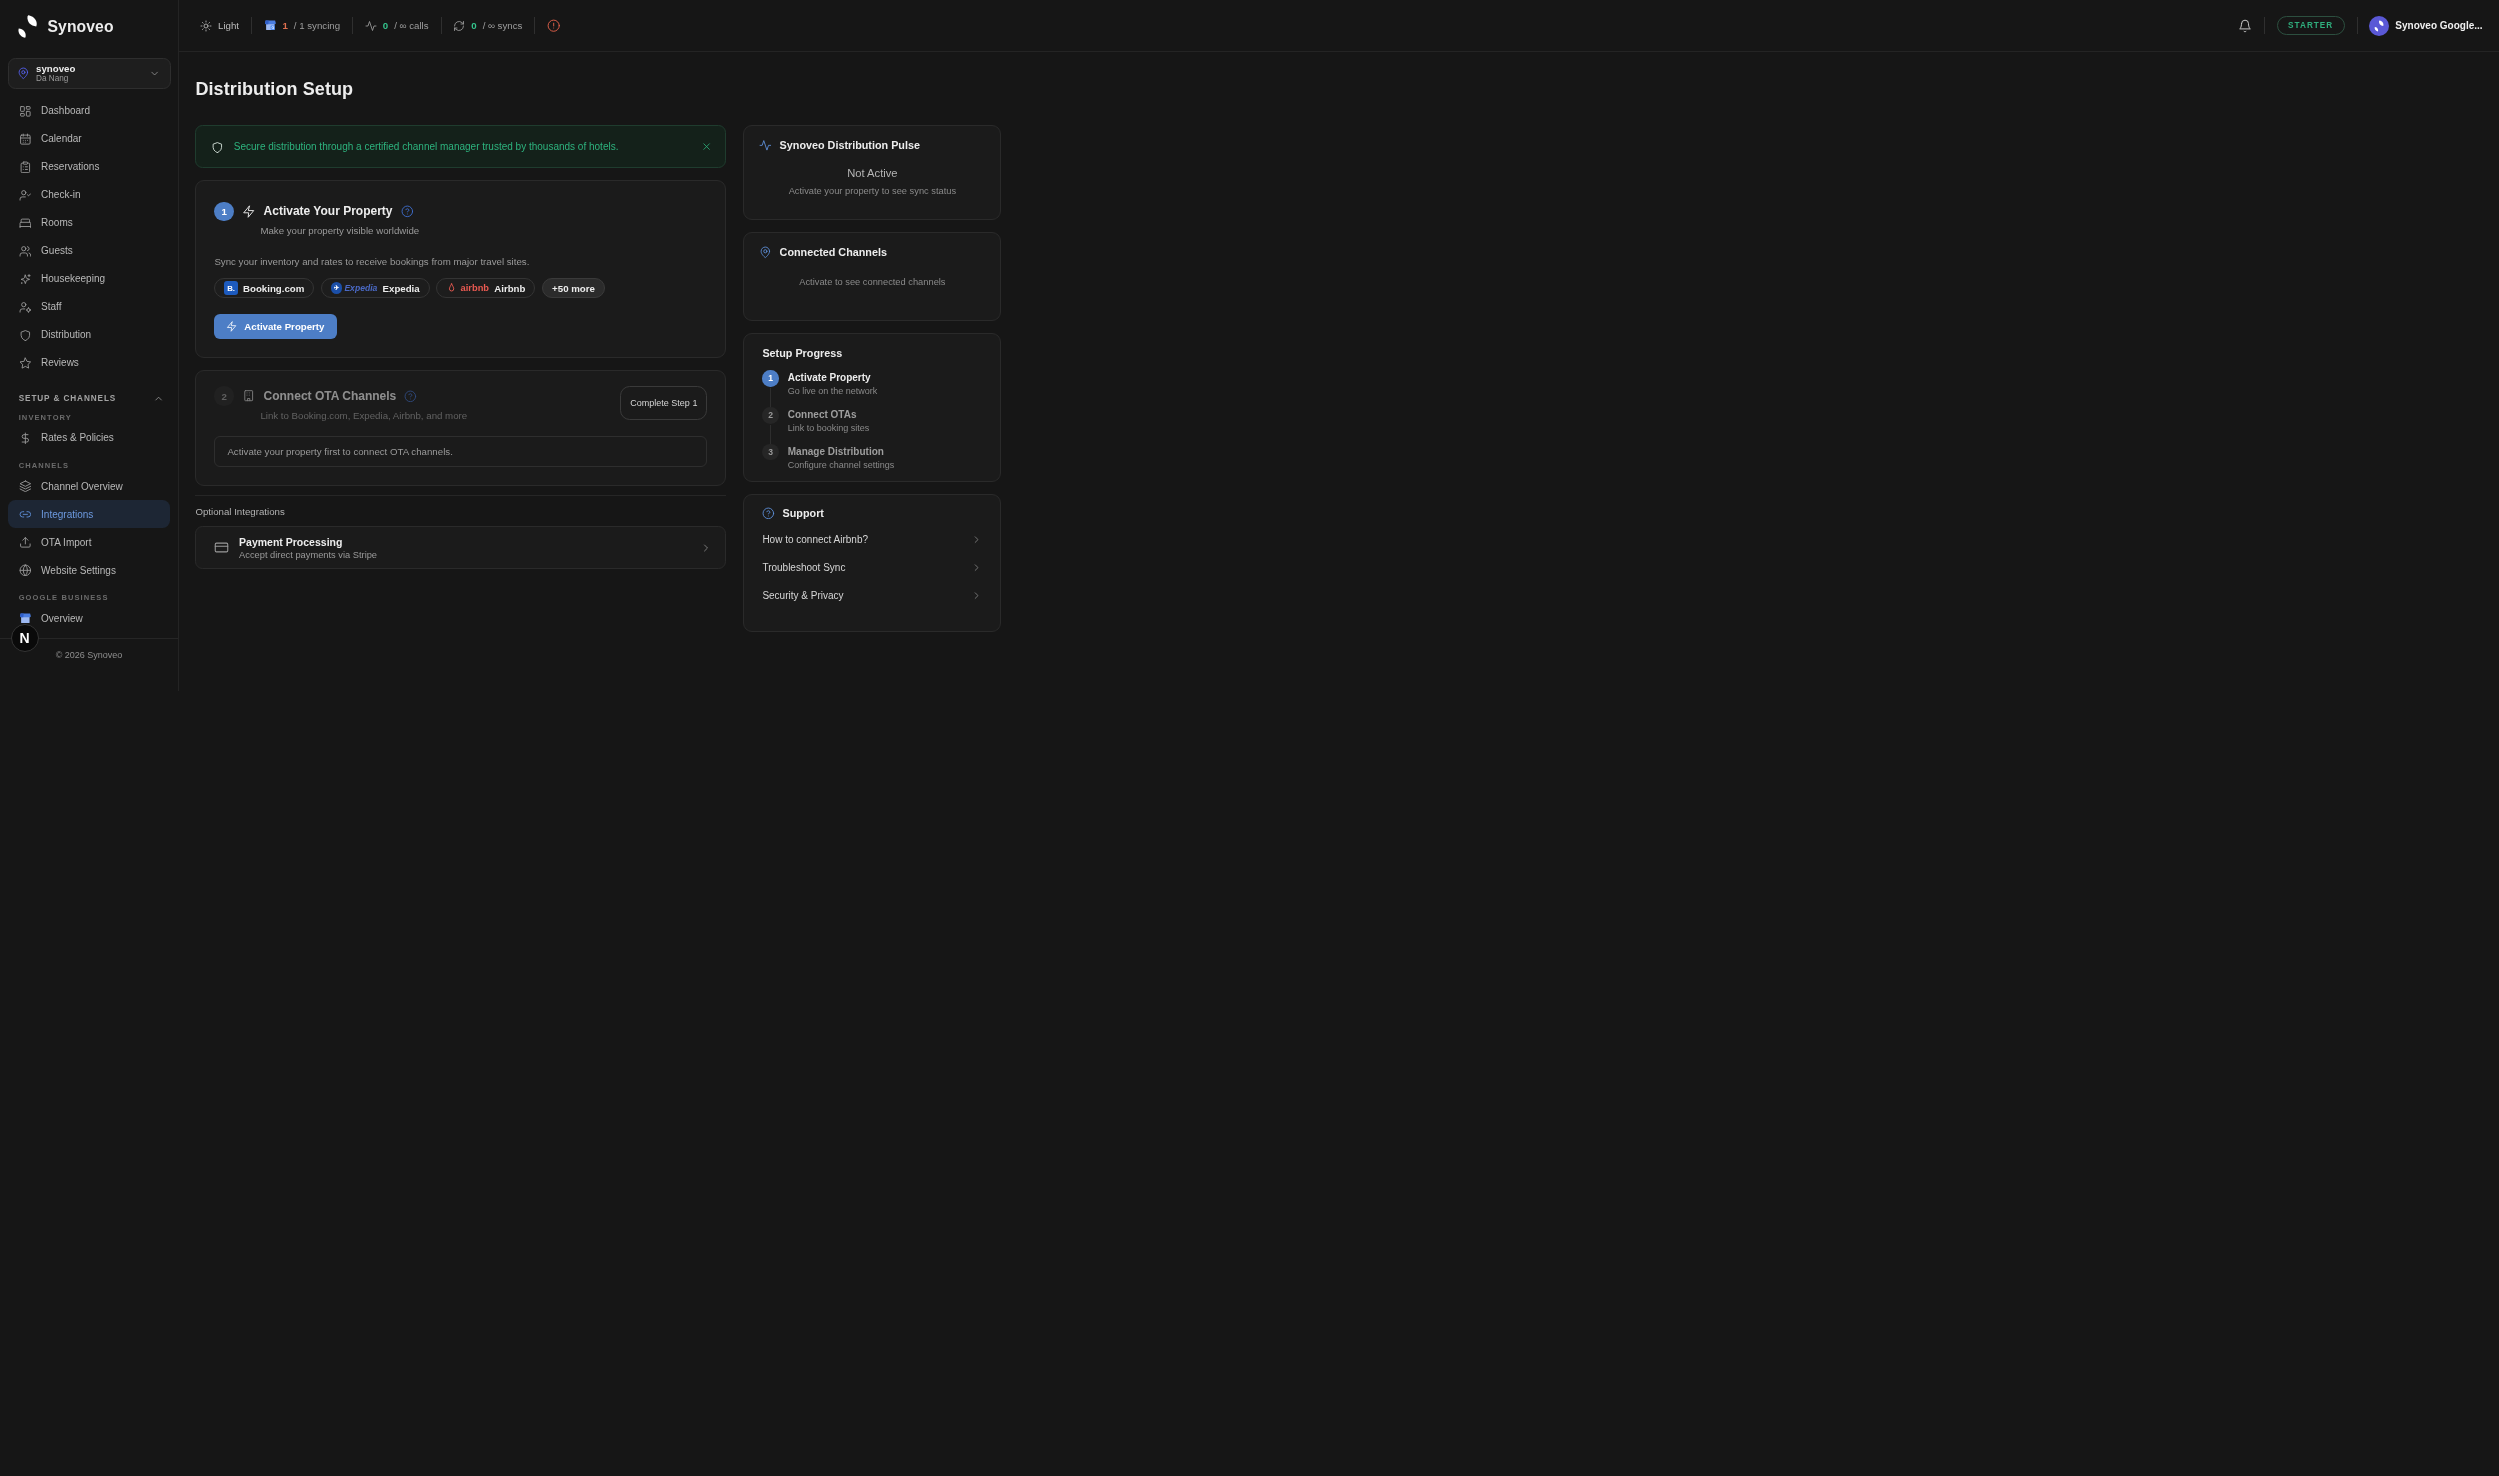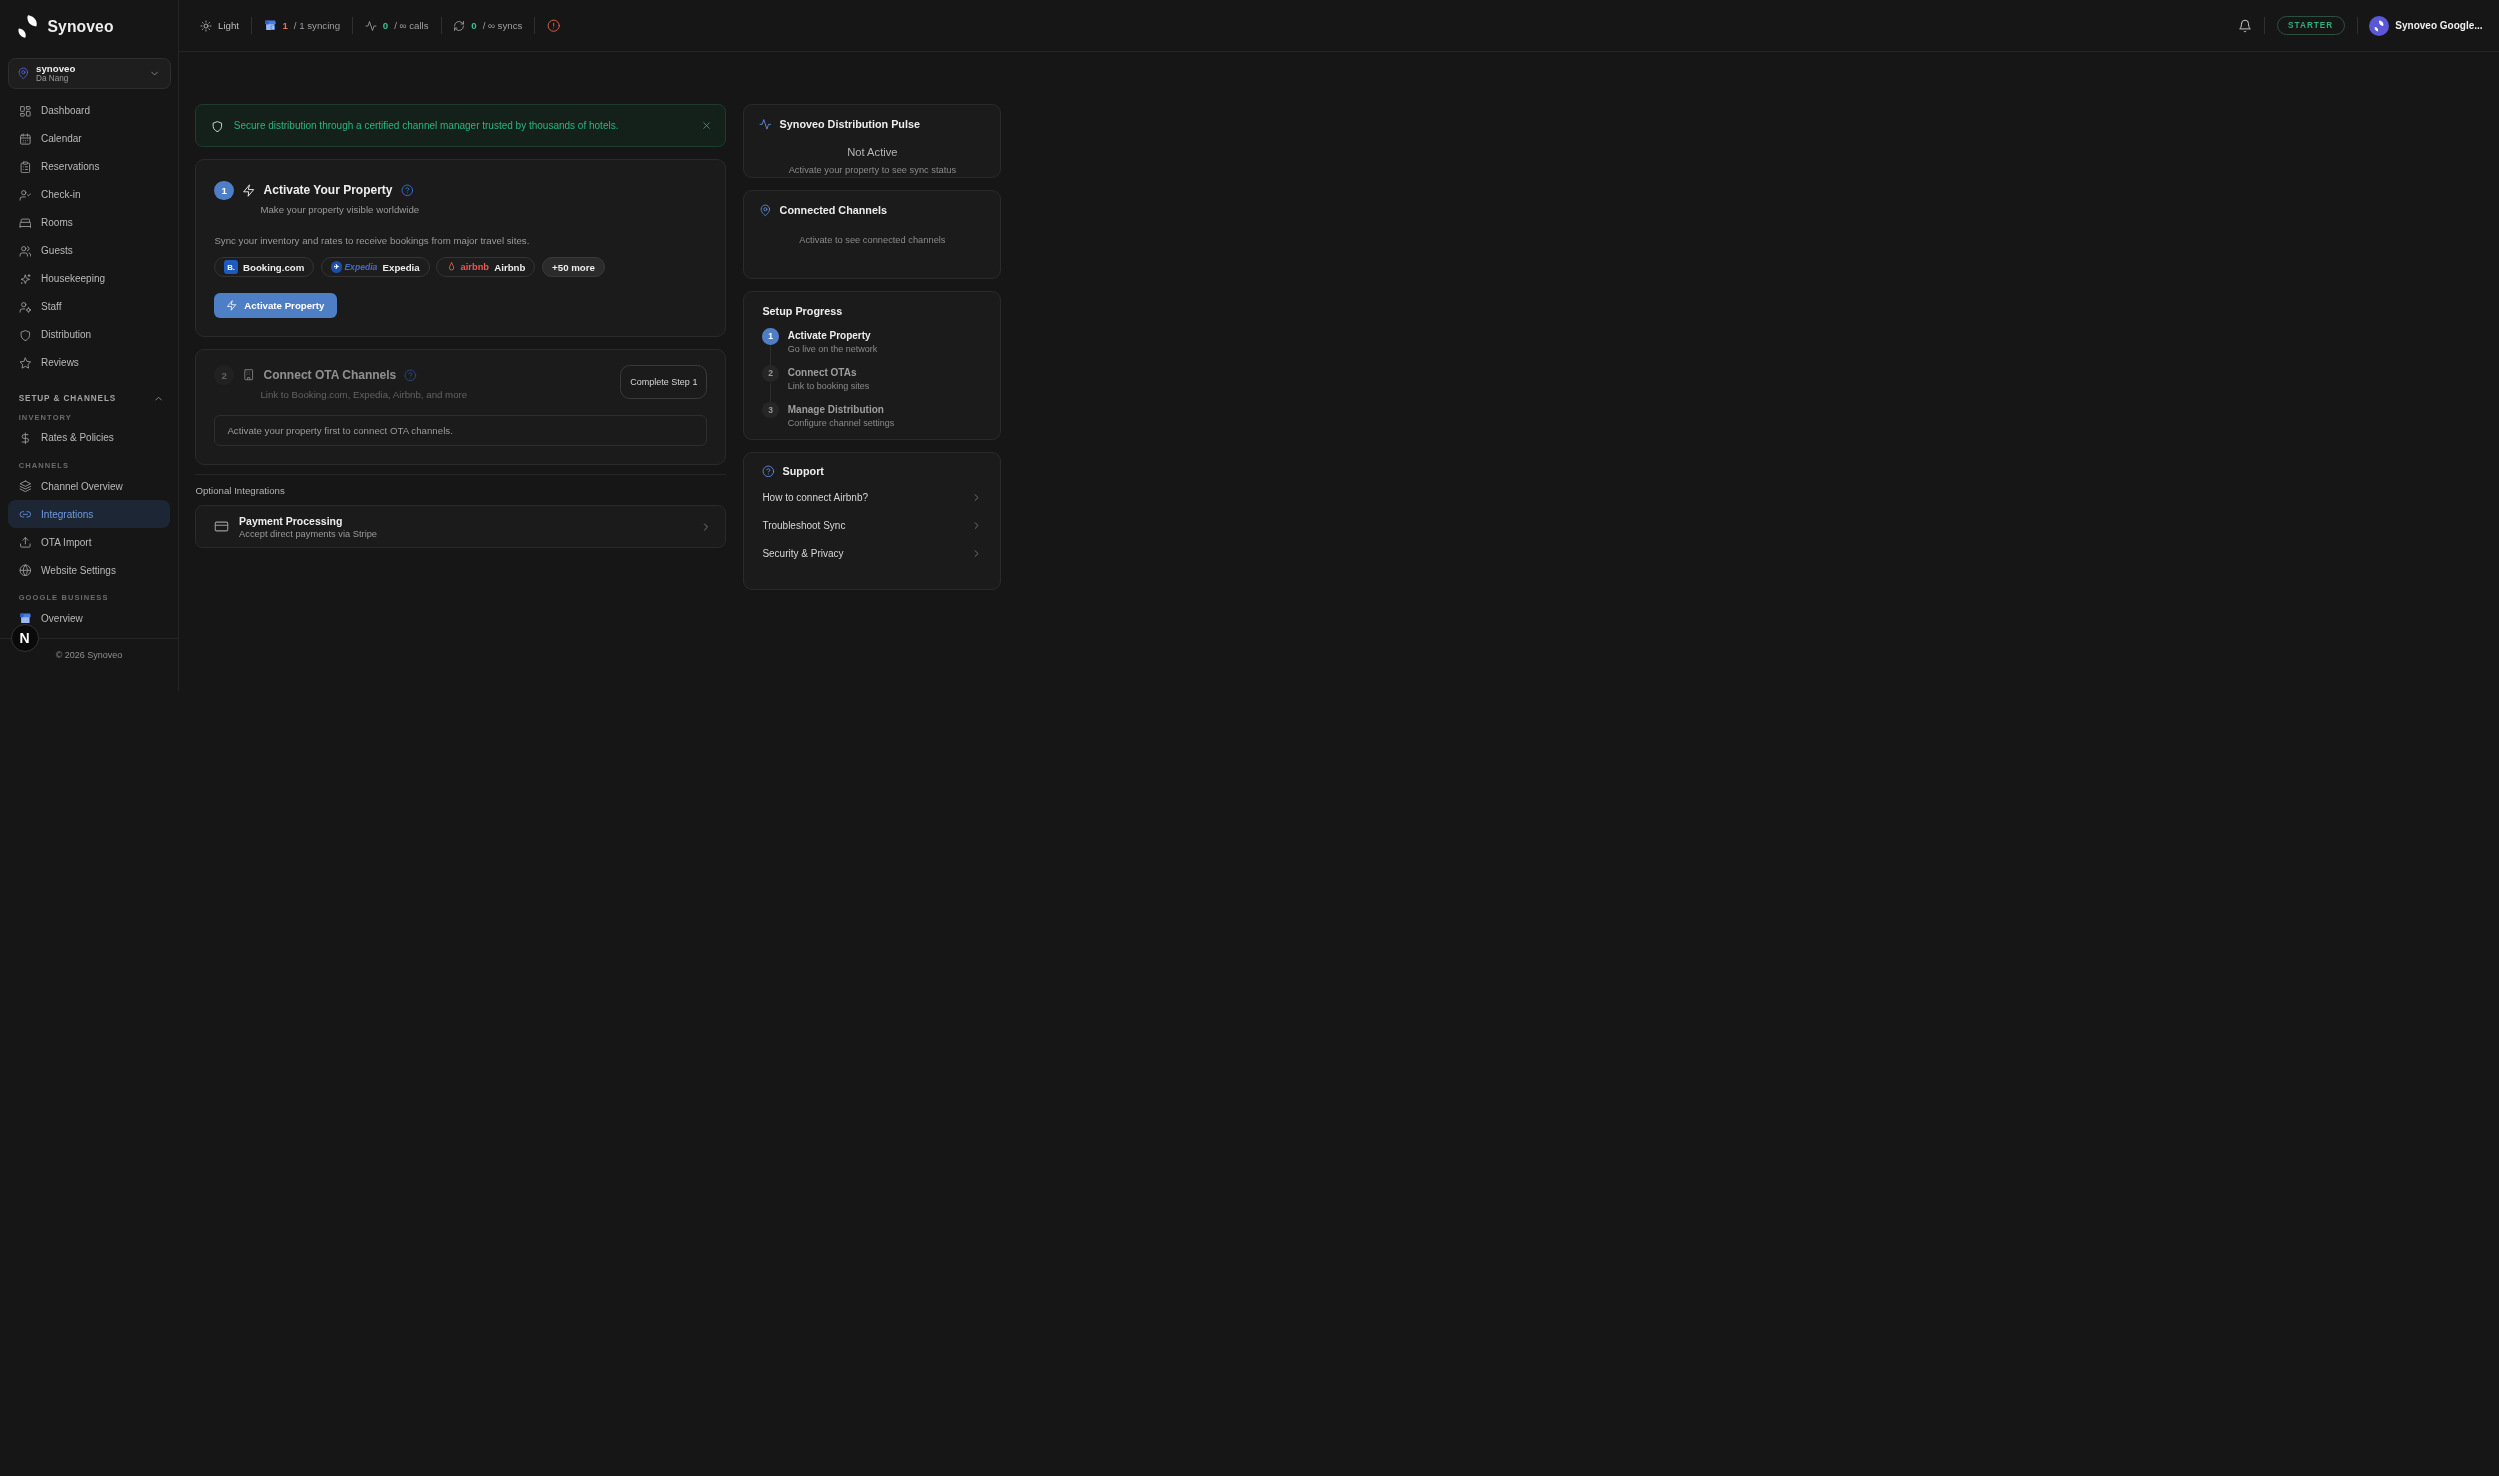--- a/index.html
+++ b/index.html
@@ -78,21 +78,21 @@
   .hdiv{height:0.7px;background:var(--div);margin-top:8.2px;}
   .opt-label{margin-top:10.5px;font-size:9.7px;color:#b3b3b3;}
   .payment{margin-top:9.7px;height:43px;border-radius:7.5px;display:flex;align-items:center;padding:0 13.4px 0 18px;gap:9.7px;cursor:pointer;}
   .pay-title{font-size:10.5px;font-weight:700;}
   .pay-sub{font-size:9.3px;color:#9a9a9a;margin-top:2.2px;}
   .payment .chev-r{margin-left:auto;color:#8a8a8a;}
   
   .rcard{padding:12.7px 15px;}
   .rhead{display:flex;align-items:center;gap:7.5px;font-size:10.8px;font-weight:700;}
   .rhead .ic{width:12.7px;height:12.7px;color:#5e8fd8;}
-  .pulse-card{height:74px;}
+  .pulse-card{height:95px;}
   .status-main{margin-top:15.7px;text-align:center;font-size:11.2px;color:#b5b5b5;}
   .status-hint{margin-top:6.7px;text-align:center;font-size:9.3px;color:#8a8a8a;}
   .chan-card{margin-top:12px;height:89px;}
   .chan-hint{margin-top:18.7px;text-align:center;font-size:9.3px;color:#8a8a8a;}
   .prog-card{margin-top:12px;height:149px;padding:12.7px 18px;}
   .steps{margin-top:11.2px;}
   .pstep{display:flex;gap:9px;position:relative;padding-bottom:11.2px;}
   .pstep:not(:last-child):before{content:"";position:absolute;left:7.5px;top:18px;bottom:-1.5px;width:1.5px;background:#2e2e2e;}
   .pnum{width:16.4px;height:16.4px;border-radius:50%;background:#262626;color:#9a9a9a;font-size:8.6px;font-weight:600;display:flex;align-items:center;justify-content:center;flex:none;position:relative;z-index:1;}
   .pnum.blue{background:var(--blue);color:#fff;}
@@ -355,20 +355,21 @@
       <svg width="12" height="12" viewBox="0 0 40 40">
         <path fill="#fff" d="M22 2c9 2 15 10 12 18-9-1-15-7-14-16 .2-1 1-2 2-2z"></path>
         <path fill="#fff" d="M16 38c-8-2-12-9-10-15 7 0 12 6 11 13-.2 1-.5 2-1 2z"></path>
       </svg>
     </div>
     <span class="acct" style="color:#f0f0f0">Synoveo Google...</span>
   </div>
 </header>
 
 <main class="main">
+  <h1>Distribution Setup</h1>
 
   <div class="cols">
 
     <section class="col-l">
       <div class="banner">
         <svg class="ic" width="12.7" height="12.7" viewBox="0 0 24 24" style="color:#d9e6df">
             <path d="M12 22s8-3 8-10V6l-8-3-8 3v6c0 7 8 10 8 10z"></path>
           </svg>
         <span class="banner-text">Secure distribution through a certified channel manager trusted by thousands of hotels.</span>
         <span class="close">

